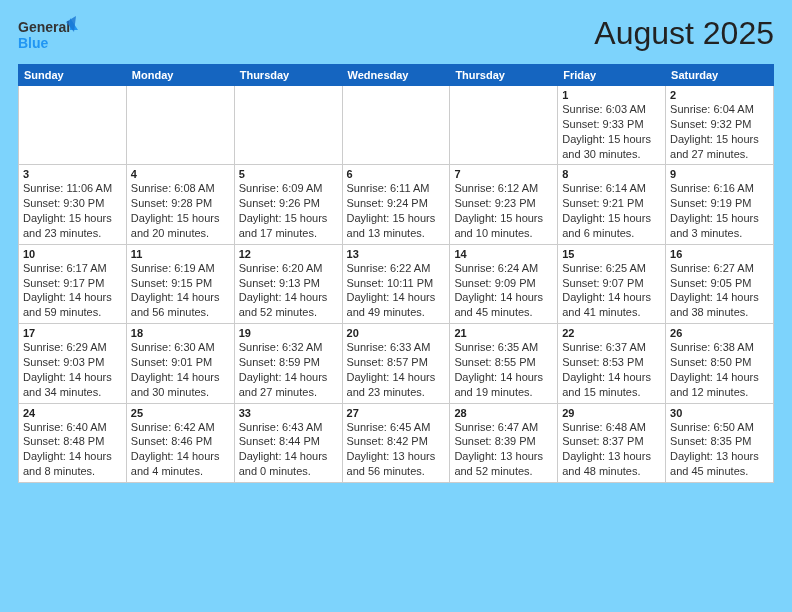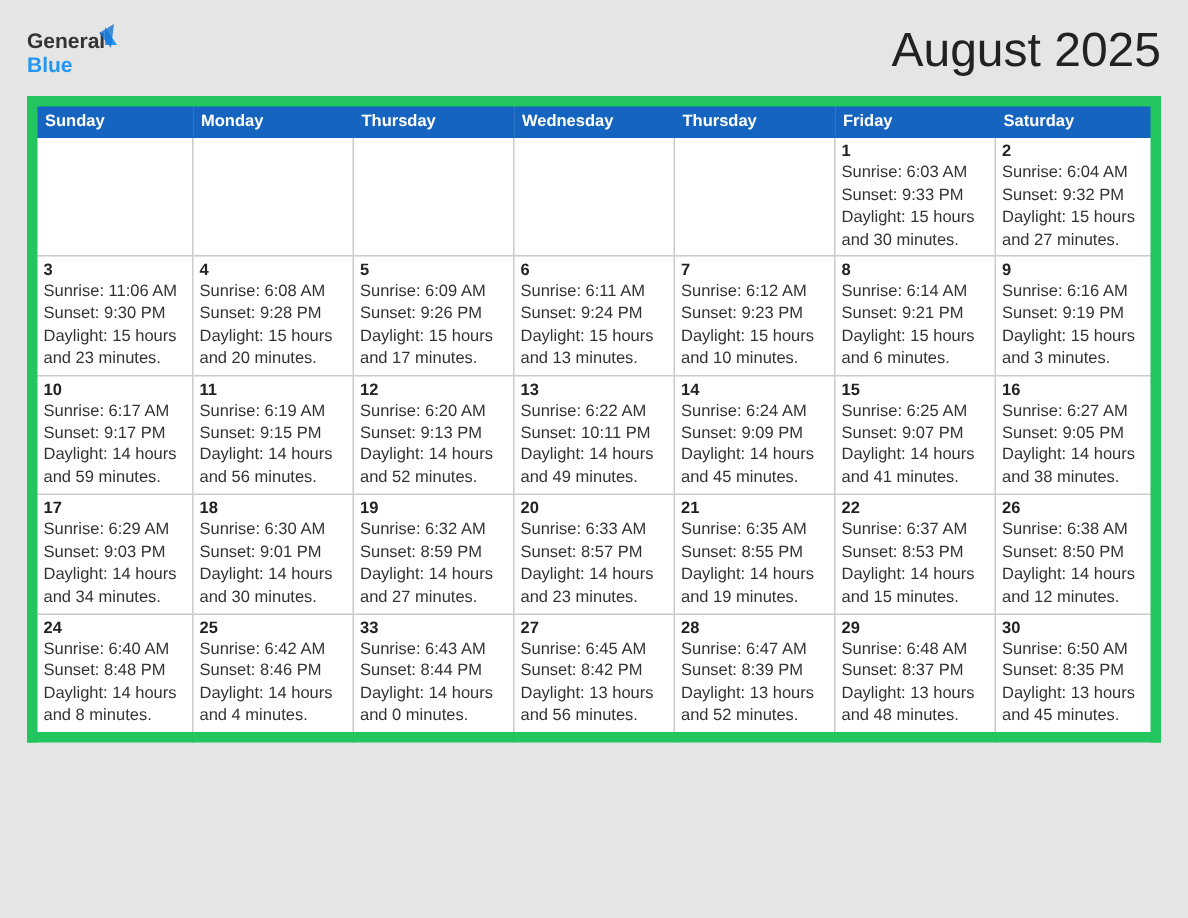--- a/index.html
+++ b/index.html
@@ -7,21 +7,21 @@
       font-family: Arial, sans-serif;
       background: #fff;
       width: 792px;
       height: 612px;
       overflow: hidden;
     }
     .page {
       width: 792px;
       height: 612px;
       padding: 16px 18px 10px 18px;
-      background: #e5e5e5;
+      background: #7dd3fc;
     }
     .header {
       display: flex;
       align-items: flex-start;
       justify-content: space-between;
       margin-bottom: 6px;
     }
     .logo {
       display: flex;
       align-items: center;
@@ -36,21 +36,21 @@
       color: #222;
       line-height: 1.1;
     }
     .subtitle {
       font-size: 13px;
       color: #444;
     }
     .calendar {
       width: 100%;
       border-collapse: collapse;
-      border: 7px solid #22c55e;
+      border: 1px solid #22c55e;
       font-size: 9.5px;
     }
     .calendar thead tr th {
       background: #1565C0;
       color: #fff;
       text-align: left;
       padding: 4px 5px;
       font-size: 11px;
       font-weight: bold;
       border: 1px solid #1565C0;

